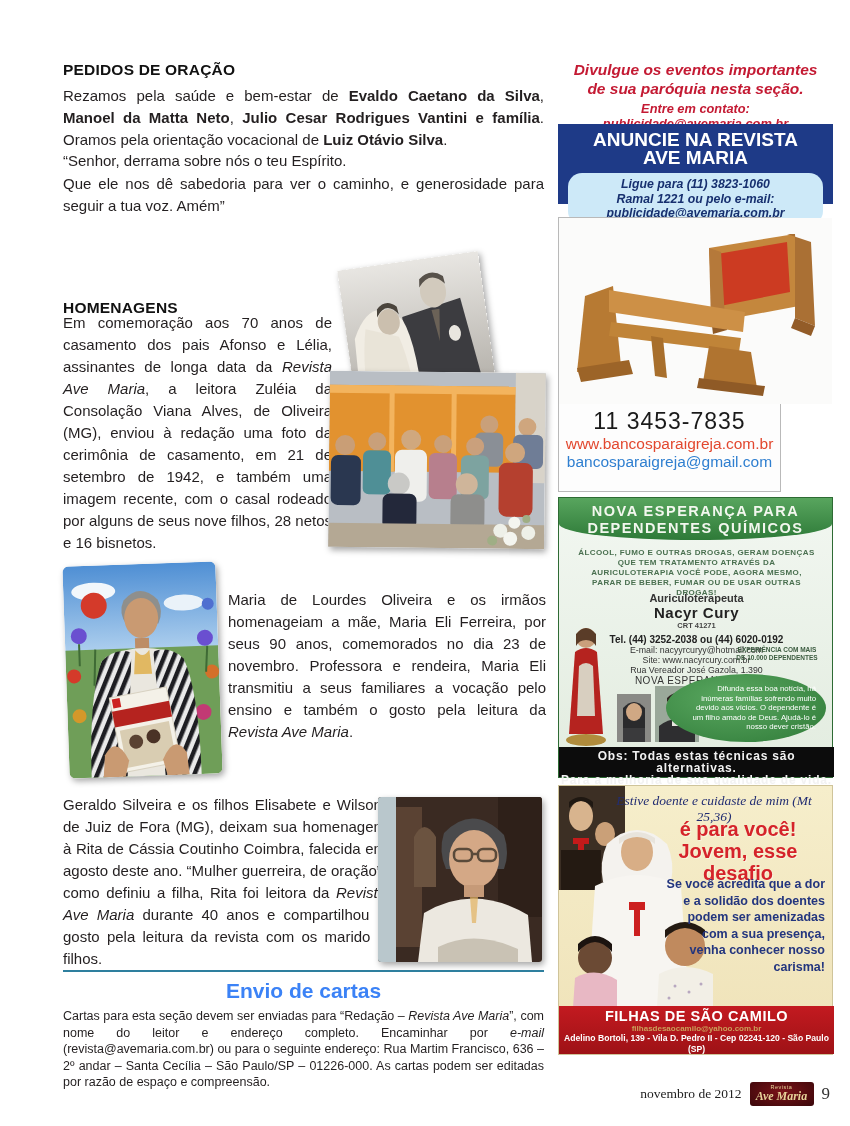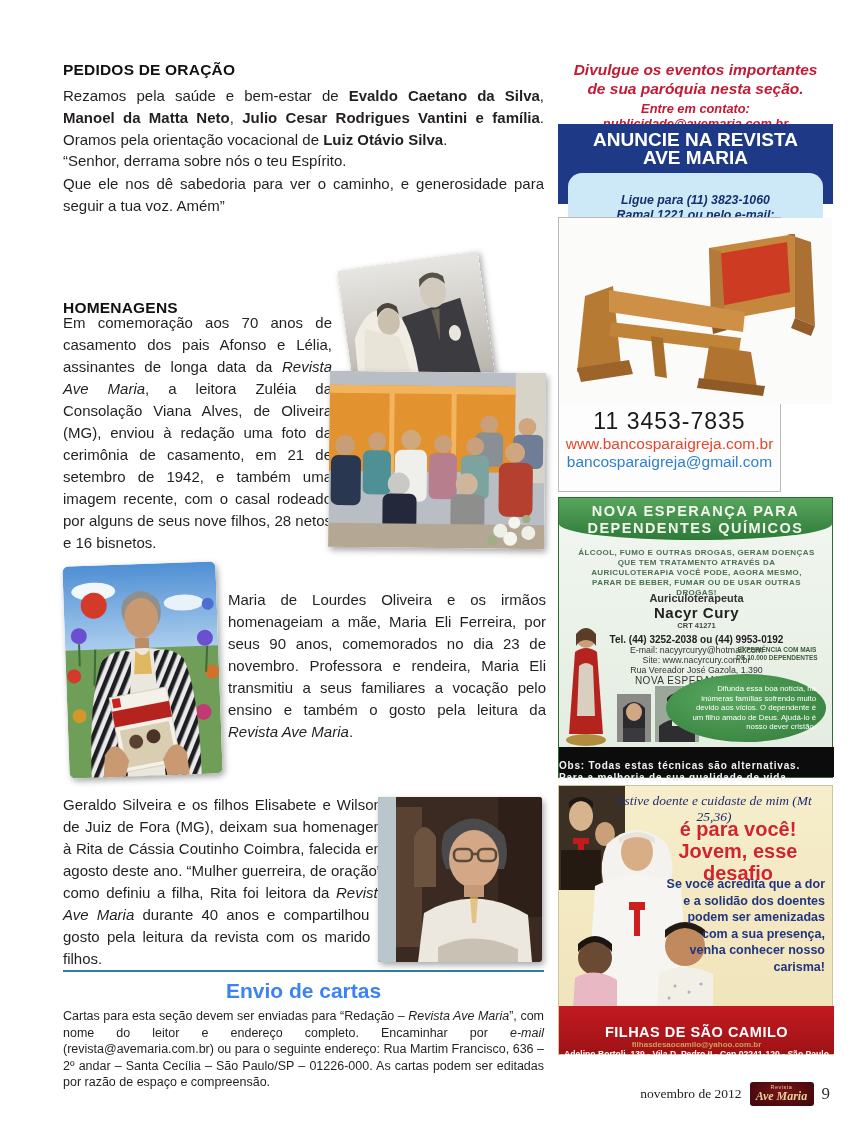--- a/index.html
+++ b/index.html
@@ -15,50 +15,50 @@
   .photo svg{display:block;}
   
   .teal-rule{background:#2e7f9e;height:2px;}
   .letters-head{font-size:21px;font-weight:bold;color:#3b82f6;text-align:center;}
   .letters-body{font-size:12.5px;line-height:16.5px;text-align:justify;color:#231f20;}
   
   .promo{color:#c41a33;font-weight:bold;font-style:italic;text-align:center;font-size:15.5px;line-height:19px;}
   .promo-contact{color:#c41a33;font-weight:bold;font-style:italic;text-align:center;font-size:12.8px;}
   .anuncie{background:#1e3a87;text-align:center;padding-top:5px;box-sizing:border-box;}
   .anuncie-title{color:#fff;font-weight:bold;font-size:19px;line-height:21px;}
-  .anuncie-inner{background:#cde9f8;border-radius:14px;margin:5px 10px;padding:20px 6px;
+  .anuncie-inner{background:#cde9f8;border-radius:14px;margin:5px 10px;padding:4px 6px;
                  color:#17306f;font-style:italic;font-weight:bold;font-size:12.3px;line-height:14.5px;text-align:center;}
   .pews-ad{background:#fdfdfd;border:1px solid #b9b9b9;box-sizing:border-box;text-align:center;}
   .pews-phone{font-size:23px;color:#1a1a1a;letter-spacing:1px;}
   .pews-site{font-size:15.5px;color:#e2482f;}
   .pews-mail{font-size:15.5px;color:#2f7fd0;}
   .hope-ad{border:1px solid #2e6b34;box-sizing:border-box;background:linear-gradient(#f2f7f1,#e2ecdf);}
   .hope-head{background:linear-gradient(#58a55e,#2e7a38);height:42px;text-align:center;
              color:#f2f7ee;font-weight:bold;font-size:14.5px;line-height:17px;letter-spacing:1.5px;padding-top:5px;box-sizing:border-box;
              border-bottom-left-radius:50% 16px;border-bottom-right-radius:50% 16px;}
   .hope-intro{font-size:8px;line-height:10px;letter-spacing:.4px;color:#4a7050;text-align:center;font-weight:bold;}
   .hope-center{text-align:center;}
   .hope-prof{font-size:11px;font-weight:bold;color:#333;}
   .hope-name{font-size:15px;font-weight:bold;color:#222;letter-spacing:.5px;}
   .hope-crt{font-size:7.5px;font-weight:bold;color:#444;}
   .hope-tel{font-size:10px;font-weight:bold;color:#222;margin-top:4px;}
   .hope-line{font-size:8.8px;color:#333;}
   .hope-city{font-size:10px;color:#333;letter-spacing:.5px;}
   .hope-exp{font-size:6.5px;color:#3c5c40;text-align:center;line-height:8px;font-weight:bold;}
   .hope-oval{background:radial-gradient(ellipse at 40% 35%,#5aa860,#2f7a38);border-radius:50%;
              color:#fff;font-size:7.8px;line-height:9.5px;text-align:right;padding:10px 10px 10px 18px;box-sizing:border-box;}
-  .hope-bar{background:#0c0c0c;color:#f2f2f2;font-weight:bold;font-size:10px;line-height:12px;
-            text-align:left;letter-spacing:.8px;padding-top:13px;box-sizing:border-box;}
+  .hope-bar{background:#0c0c0c;color:#f2f2f2;font-weight:bold;font-size:12px;line-height:12px;
+            text-align:center;letter-spacing:.8px;padding-top:3px;box-sizing:border-box;}
   .cam-ad{background:linear-gradient(#f6eecb,#efe2b8);border:1px solid #cfc49a;box-sizing:border-box;}
   .cam-verse{font-family:"Liberation Serif",serif;font-style:italic;font-weight:normal;
              color:#222d72;font-size:13.5px;text-align:center;}
   .cam-head{color:#d5232a;font-weight:bold;font-size:20px;line-height:22px;text-align:center;
             text-shadow:1px 1px 0 #f8f4dd;}
   .cam-body{color:#23357e;font-weight:bold;font-size:12.5px;line-height:16.5px;text-align:right;}
-  .cam-bar{background:linear-gradient(#c31a20,#9e1216);text-align:center;color:#fff;box-sizing:border-box;padding-top:18px;}
+  .cam-bar{background:linear-gradient(#c31a20,#9e1216);text-align:center;color:#fff;box-sizing:border-box;padding-top:2px;}
   .cam-org{font-size:14.5px;font-weight:bold;letter-spacing:.5px;}
   .cam-mail{font-size:8px;font-weight:bold;color:#caa05a;line-height:9px;}
   .cam-addr{font-size:8.6px;font-weight:bold;line-height:11px;}
   .cam-tel{font-size:9.6px;font-weight:bold;line-height:12px;}
   
   .footer-row{display:flex;align-items:center;gap:8px;}
   .footer-date{font-family:"Liberation Serif",serif;font-size:13.5px;color:#222;}
   .footer-logo{width:64px;height:24px;background:radial-gradient(ellipse at 50% 40%,#7a1318,#3a070a);
                border-radius:3px;position:relative;text-align:center;color:#e8d49a;}
   .footer-logo .lg-top{font-size:5.5px;display:block;line-height:6px;padding-top:2px;letter-spacing:.5px;}
@@ -267,21 +267,21 @@
   <div class="abs hope-ad" style="left:558px;top:497px;width:275px;height:281px;">
     <div class="hope-head">
       <div>NOVA ESPERANÇA PARA</div>
       <div>DEPENDENTES QUÍMICOS</div>
     </div>
     <div class="hope-intro abs" style="left:16px;top:50px;width:243px;">ÁLCOOL, FUMO E OUTRAS DROGAS, GERAM DOENÇAS QUE TEM TRATAMENTO ATRAVÉS DA AURICULOTERAPIA VOCÊ PODE, AGORA MESMO, PARAR DE BEBER, FUMAR OU DE USAR OUTRAS DROGAS!</div>
     <div class="hope-center abs" style="left:0;top:94px;width:275px;">
       <div class="hope-prof">Auriculoterapeuta</div>
       <div class="hope-name">Nacyr Cury</div>
       <div class="hope-crt">CRT 41271</div>
-      <div class="hope-tel">Tel. (44) 3252-2038 ou (44) 9953-0192</div>
+      <div class="hope-tel">Tel. (44) 3252-2038 ou (44) 6020-0192</div>
       <div class="hope-line">E-mail: nacyyrcuryy@hotmail.com</div>
       <div class="hope-line">Site: www.nacyrcury.com.br</div>
       <div class="hope-line">Rua Vereador José Gazola, 1.390</div>
       <div class="hope-city">NOVA ESPERANÇA - PR</div>
     </div>
     <svg class="abs" style="left:4px;top:118px;" width="46" height="130" viewBox="0 0 46 130">
       <ellipse cx="23" cy="124" rx="20" ry="6" fill="#b08c3c"></ellipse>
       <path d="M12,36 Q23,28 34,36 L40,118 L6,118 Z" fill="#b5231f"></path>
       <path d="M16,50 Q23,44 30,50 L32,100 L14,100 Z" fill="#d8cfc0"></path>
       <circle cx="23" cy="22" r="10" fill="#caa07c"></circle>

